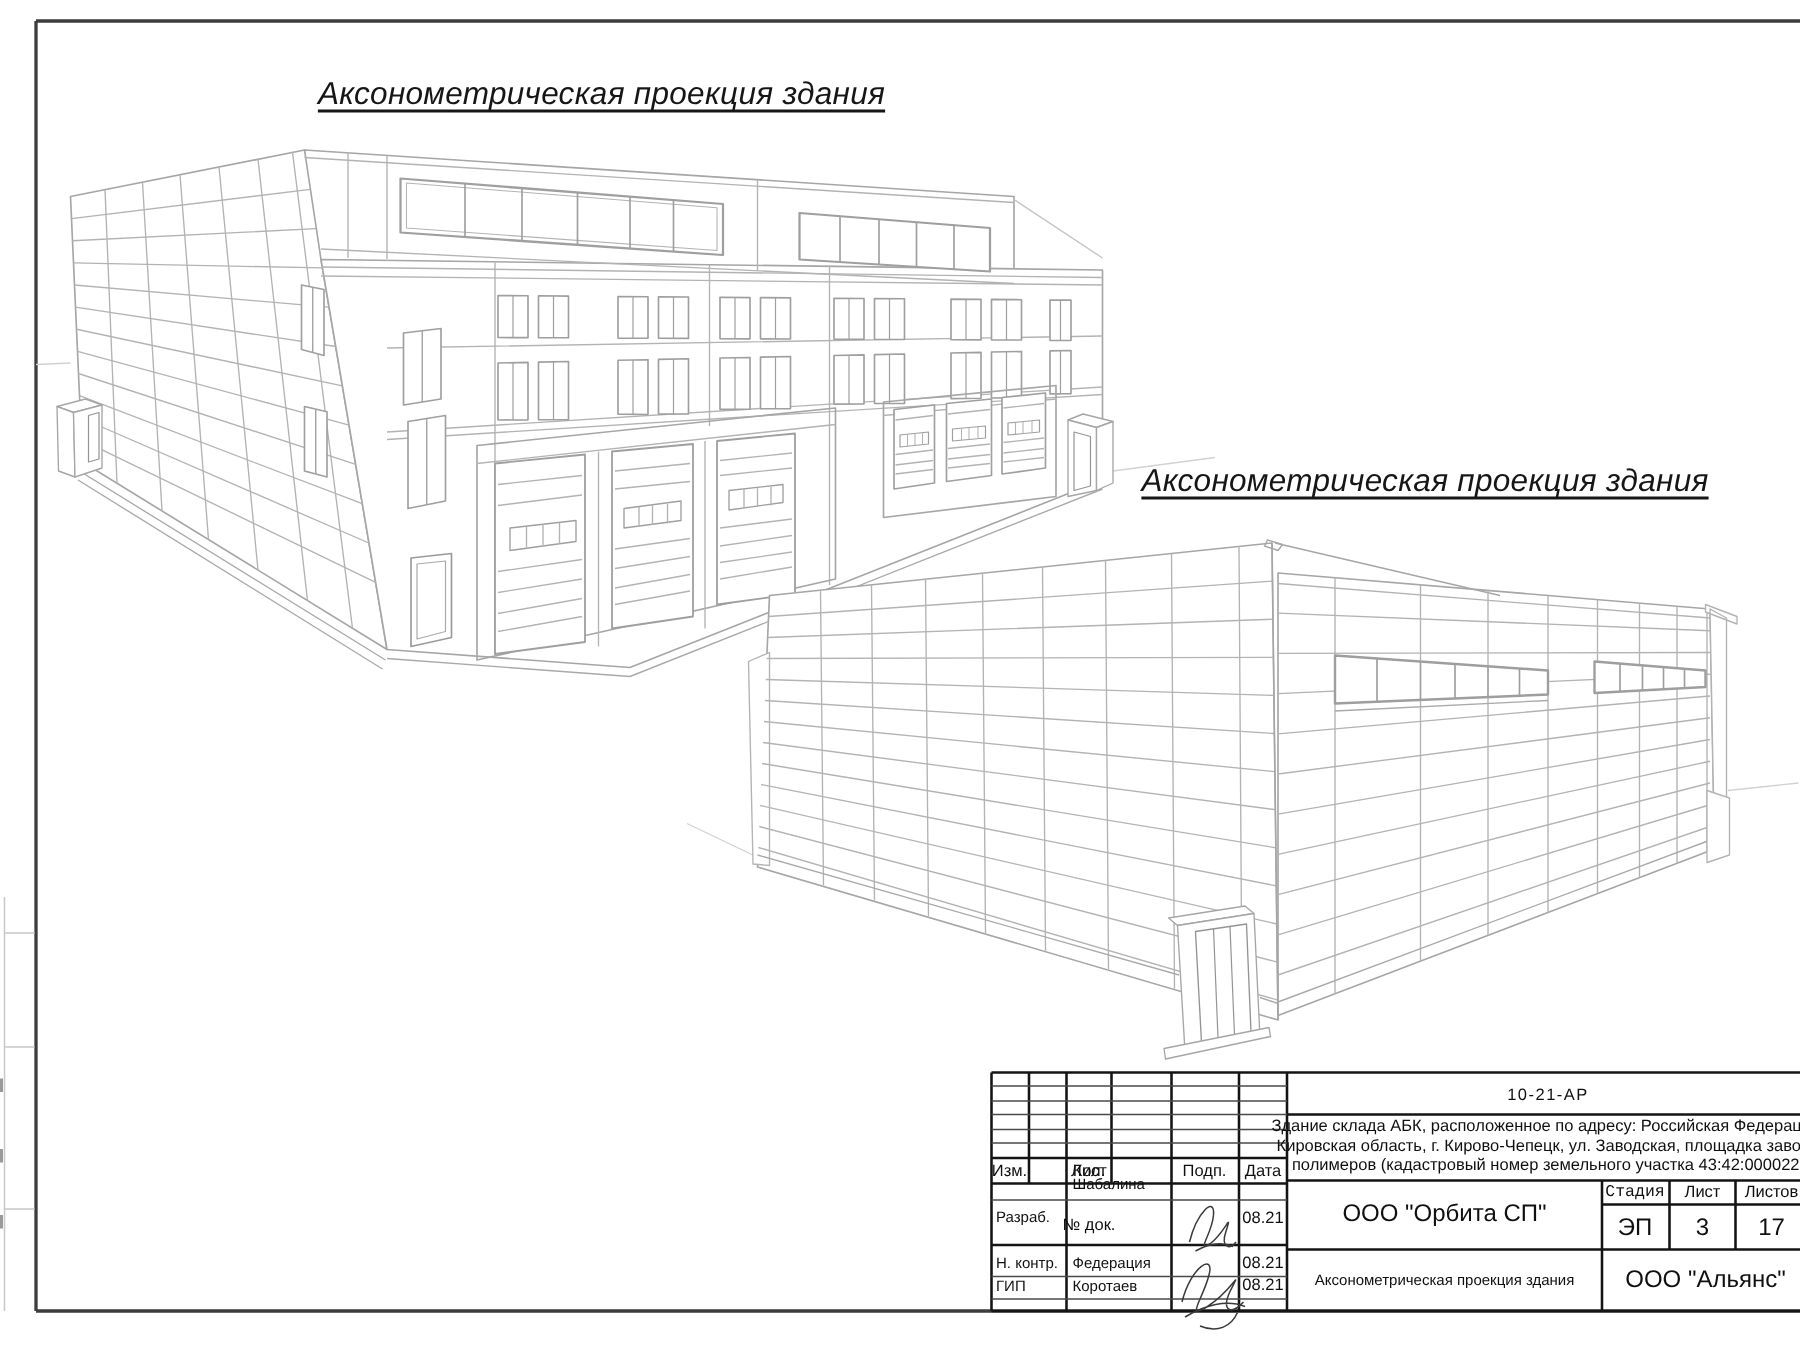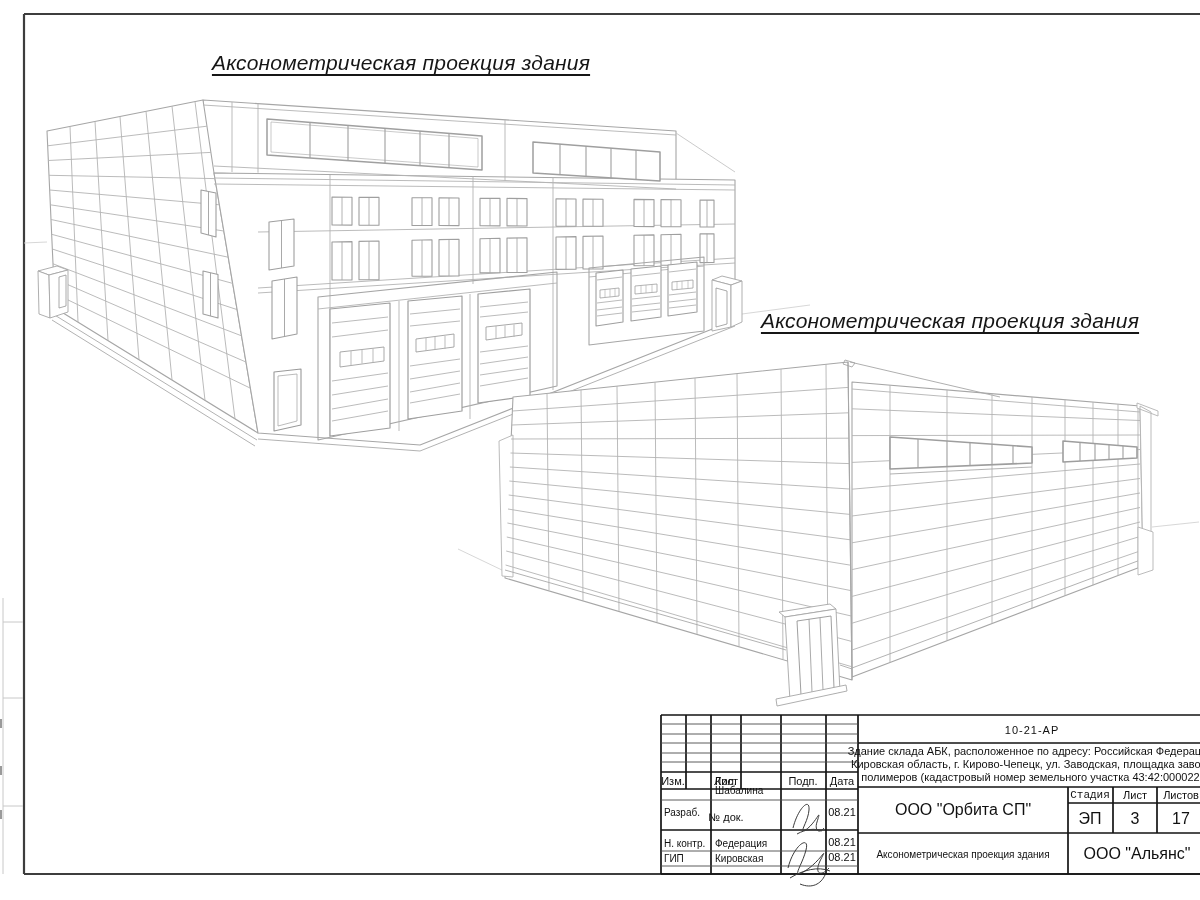--- a/index.html
+++ b/index.html
@@ -238,21 +238,21 @@
 
   <div class="abs tb vctr" style="left:664px;top:812px;">Разраб.</div>
   <div class="abs tb vctr" style="left:715px;top:790px;">Шабалина</div>
   <div class="abs tb-small ctr" style="left:842px;top:812px;">08.21</div>
 
   <div class="abs tb vctr" style="left:664px;top:843px;">Н. контр.</div>
   <div class="abs tb vctr" style="left:715px;top:843px;">Федерация</div>
   <div class="abs tb-small ctr" style="left:842px;top:842px;">08.21</div>
 
   <div class="abs tb vctr" style="left:664px;top:858px;">ГИП</div>
-  <div class="abs tb vctr" style="left:715px;top:858px;">Кировская</div>
+  <div class="abs tb vctr" style="left:715px;top:858px;">Коротаев</div>
   <div class="abs tb-small ctr" style="left:842px;top:857px;">08.21</div>
 
   <div class="abs tb-code ctr" style="left:1032px;top:730px;">10-21-АР</div>
 
   <div class="abs tb-small ctr" style="left:1032px;top:751px;">Здание склада АБК, расположенное по адресу: Российская Федерация,</div>
   <div class="abs tb-small ctr" style="left:1032px;top:764px;">Кировская область, г. Кирово-Чепецк, ул. Заводская, площадка завода</div>
   <div class="abs tb-small ctr" style="left:1032px;top:777px;">полимеров (кадастровый номер земельного участка 43:42:000022:</div>
 
   <div class="abs tb-big ctr" style="left:963px;top:810px;">ООО "Орбита СП"</div>
 

